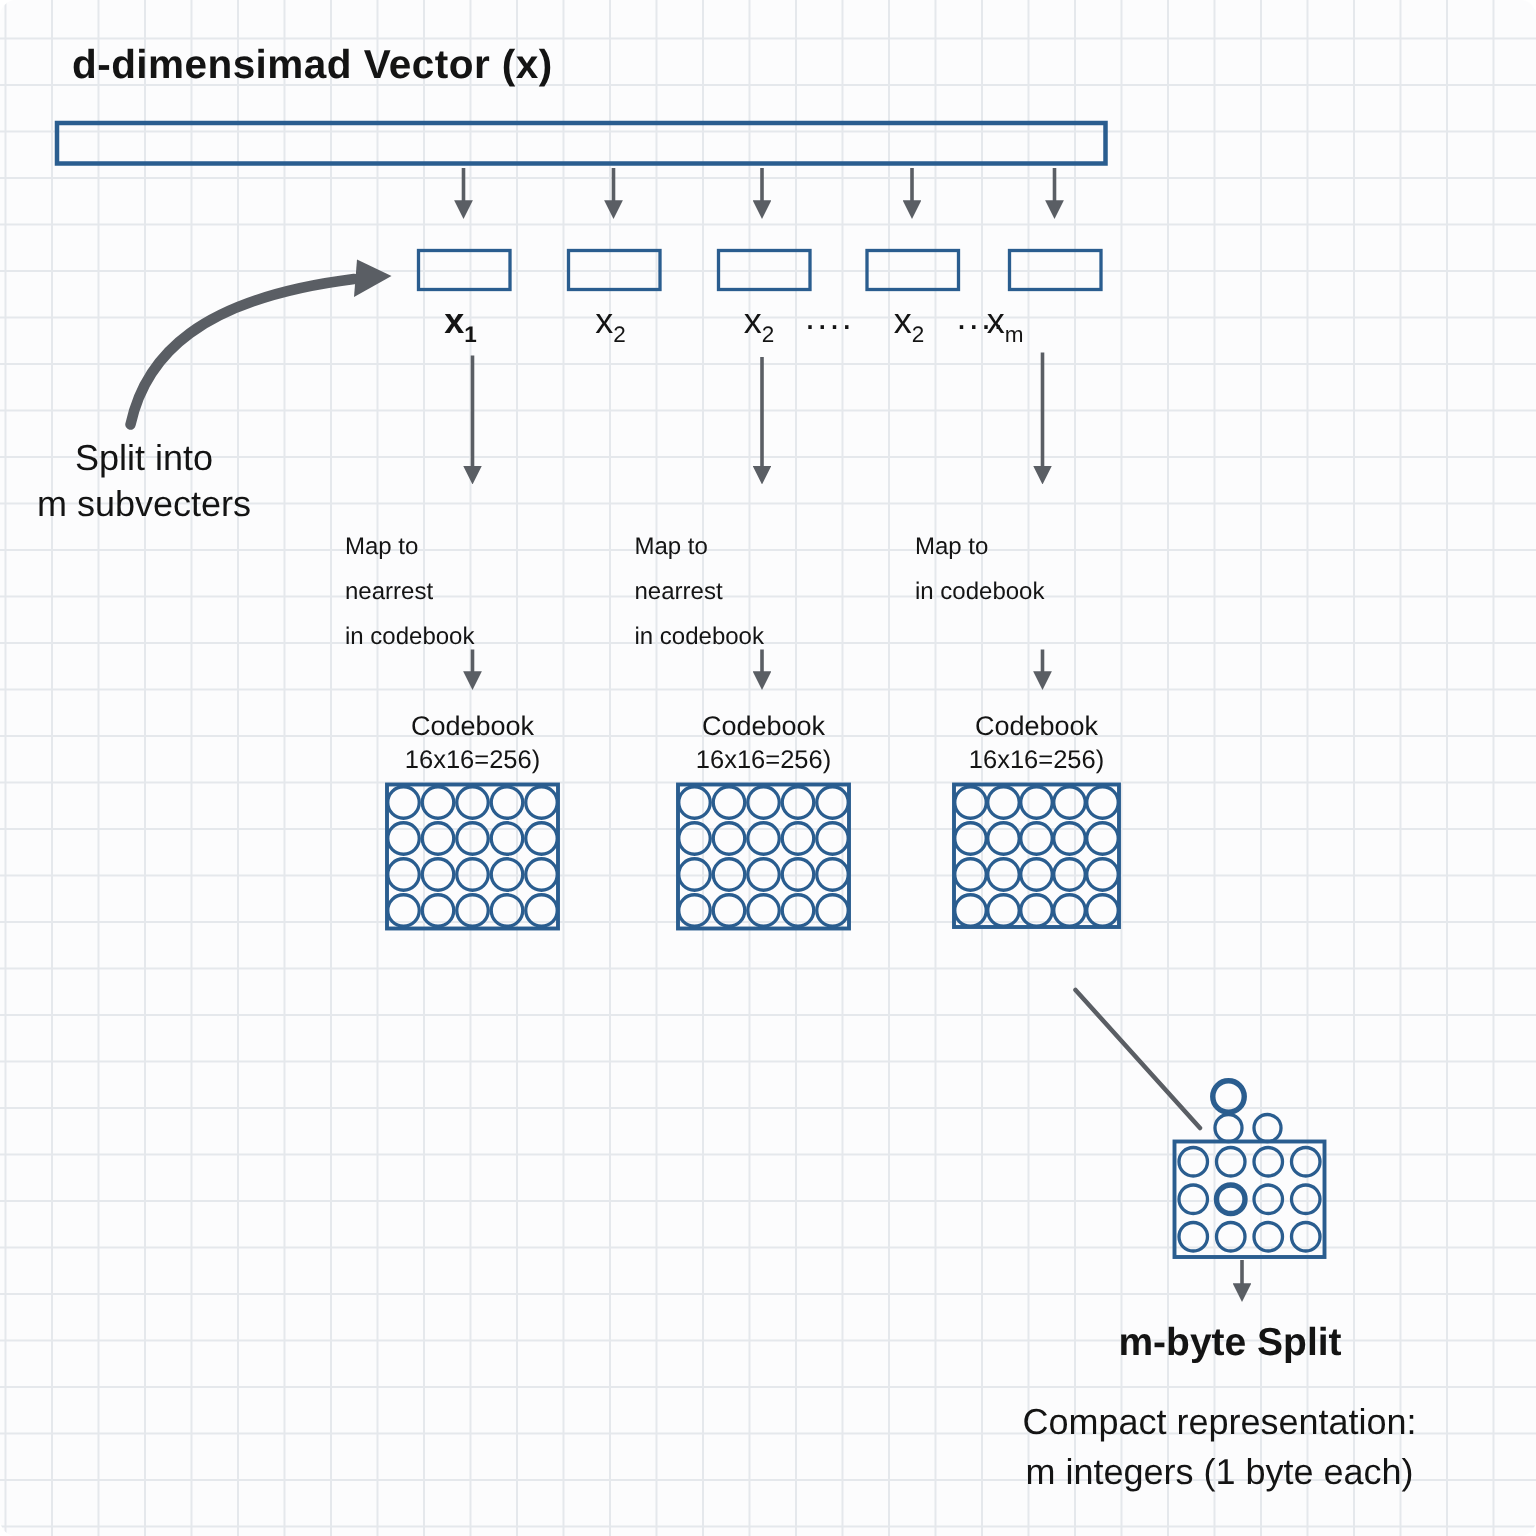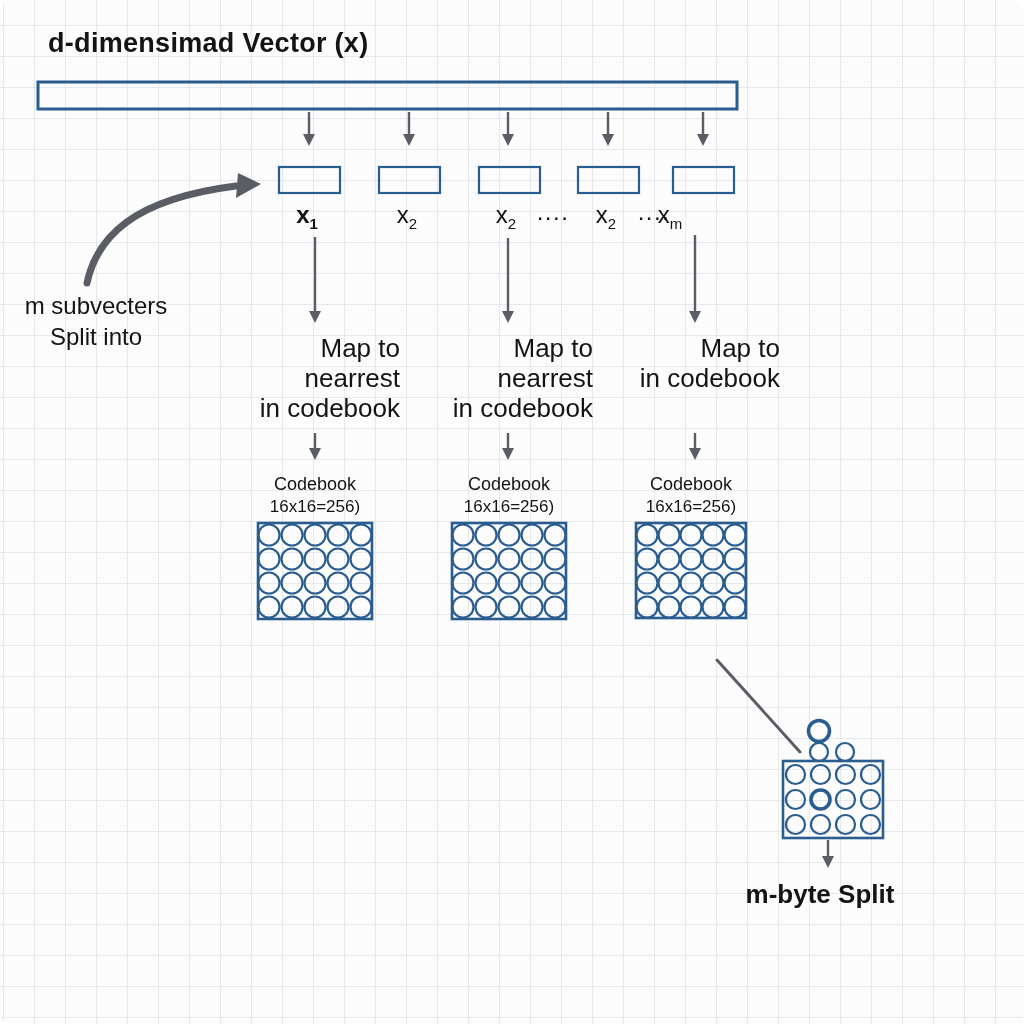--- a/index.html
+++ b/index.html
@@ -33,21 +33,21 @@
   .head{fill:var(--gray,#5a5e64);}
   svg circle{fill:none;stroke:var(--blue,#2a5d8f);stroke-width:2.2;}
   svg circle.bold{stroke-width:3.6;}
   
   .t{position:absolute;white-space:nowrap;}
   .title{left:48px;top:28px;font-size:27px;font-weight:700;letter-spacing:.3px;}
   .split-note{left:8px;top:290px;width:176px;text-align:center;font-size:24px;line-height:31px;white-space:normal;}
   .xlabel{top:201px;width:64px;text-align:center;font-size:24px;}
   .xlabel sub{font-size:15px;}
   .dots{top:198px;width:64px;text-align:center;font-size:24px;letter-spacing:1.5px;}
-  .map-block{top:333px;width:170px;text-align:right;font-size:26px;line-height:30px;white-space:normal;}
+  .map-block{top:350px;width:170px;text-align:left;font-size:16px;line-height:30px;white-space:normal;}
   .cb-head{top:471px;width:170px;text-align:center;white-space:normal;}
   .cb-head .cb-title{font-size:18px;line-height:26px;}
   .cb-head .cb-sub{font-size:17px;line-height:19px;}
   .code-label{left:735px;top:879px;width:170px;text-align:center;font-size:26px;font-weight:700;}
   .compact-note{left:653px;top:932px;width:320px;text-align:center;font-size:24px;line-height:33px;white-space:normal;}
 </style>
 </head>
 <body>
 
 <div class="canvas" style="--blue: #2a5d8f; --gray: #5a5e64; --text: #141414; --grid: #e5e8ec; --bg: #fcfcfd;">
@@ -185,22 +185,22 @@
         <circle cx="845.5" cy="824.5" r="9.5"></circle>
         <circle cx="870.5" cy="824.5" r="9.5"></circle>
       </g>
 
     <line class="arrow" x1="828" y1="840" x2="828" y2="863" marker-end="url(#ah)"></line>
   </svg>
 
   <div class="t title">d-dimensimad Vector (x)</div>
 
   <div class="t split-note">
+    <div>Split into</div>
     <div>m subvecters</div>
-    <div>Split into</div>
   </div>
 
   <div class="t xlabel" style="left:275px;font-weight:bold;"><span>x</span><sub>1</sub></div>
   <div class="t xlabel" style="left:375px;"><span>x</span><sub>2</sub></div>
   <div class="t xlabel" style="left:474px;"><span>x</span><sub>2</sub></div>
   <div class="t dots" style="left:521px;">....</div>
   <div class="t xlabel" style="left:574px;"><span>x</span><sub>2</sub></div>
   <div class="t dots" style="left:622px;">....</div>
   <div class="t xlabel" style="left:638px;"><span>x</span><sub>m</sub></div>
 
@@ -227,14 +227,18 @@
     <div class="cb-title">Codebook</div>
     <div class="cb-sub">16x16=256)</div>
   </div>
   <div class="t cb-head" style="left:606px;">
     <div class="cb-title">Codebook</div>
     <div class="cb-sub">16x16=256)</div>
   </div>
 
   <div class="t code-label">m-byte Split</div>
 
+  <div class="t compact-note">
+    <div>Compact representation:</div>
+    <div>m integers (1 byte each)</div>
+  </div>
 
 </div>
 
 </body></html>

